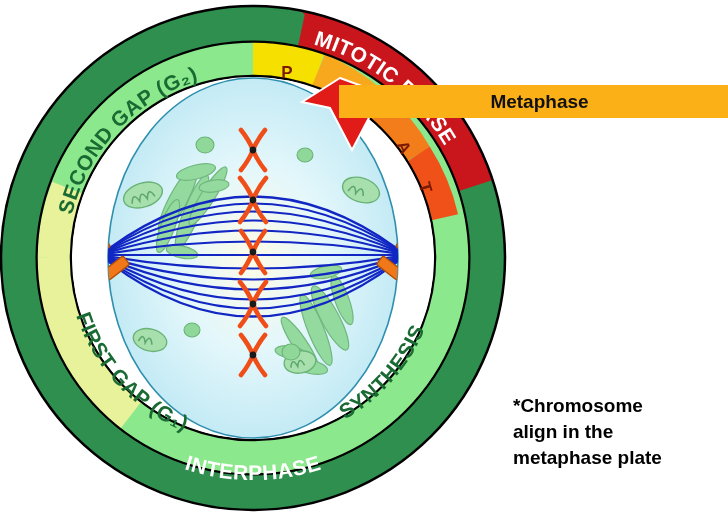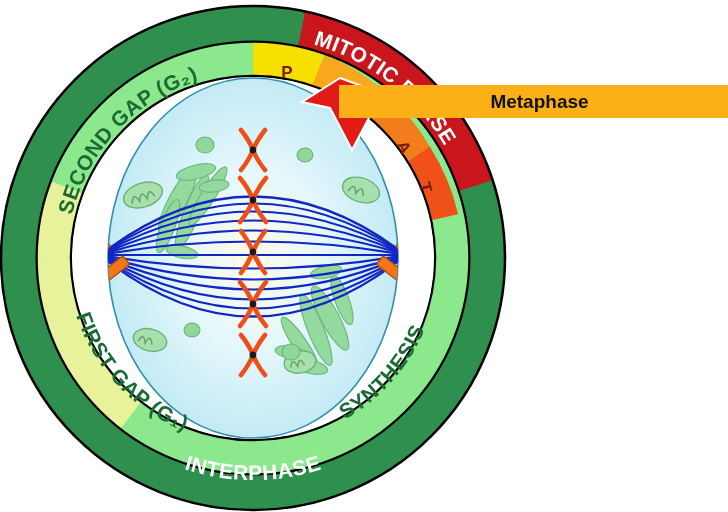--- a/index.html
+++ b/index.html
@@ -296,14 +296,19 @@
     <g>
       <polygon points="340,78 400,100 372,112 352,150 330,108 302,102" fill="#e01b18" stroke="#ffffff" stroke-width="2"></polygon>
     </g>
   </svg>
 
   <div id="callout-banner">
     <div class="banner-bar"></div>
     <div class="banner-label">Metaphase</div>
   </div>
 
+  <div id="caption">
+    <span class="cap-line">*Chromosome</span>
+    <span class="cap-line">align in the</span>
+    <span class="cap-line">metaphase plate</span>
+  </div>
 
 </div>
 
 </body></html>

